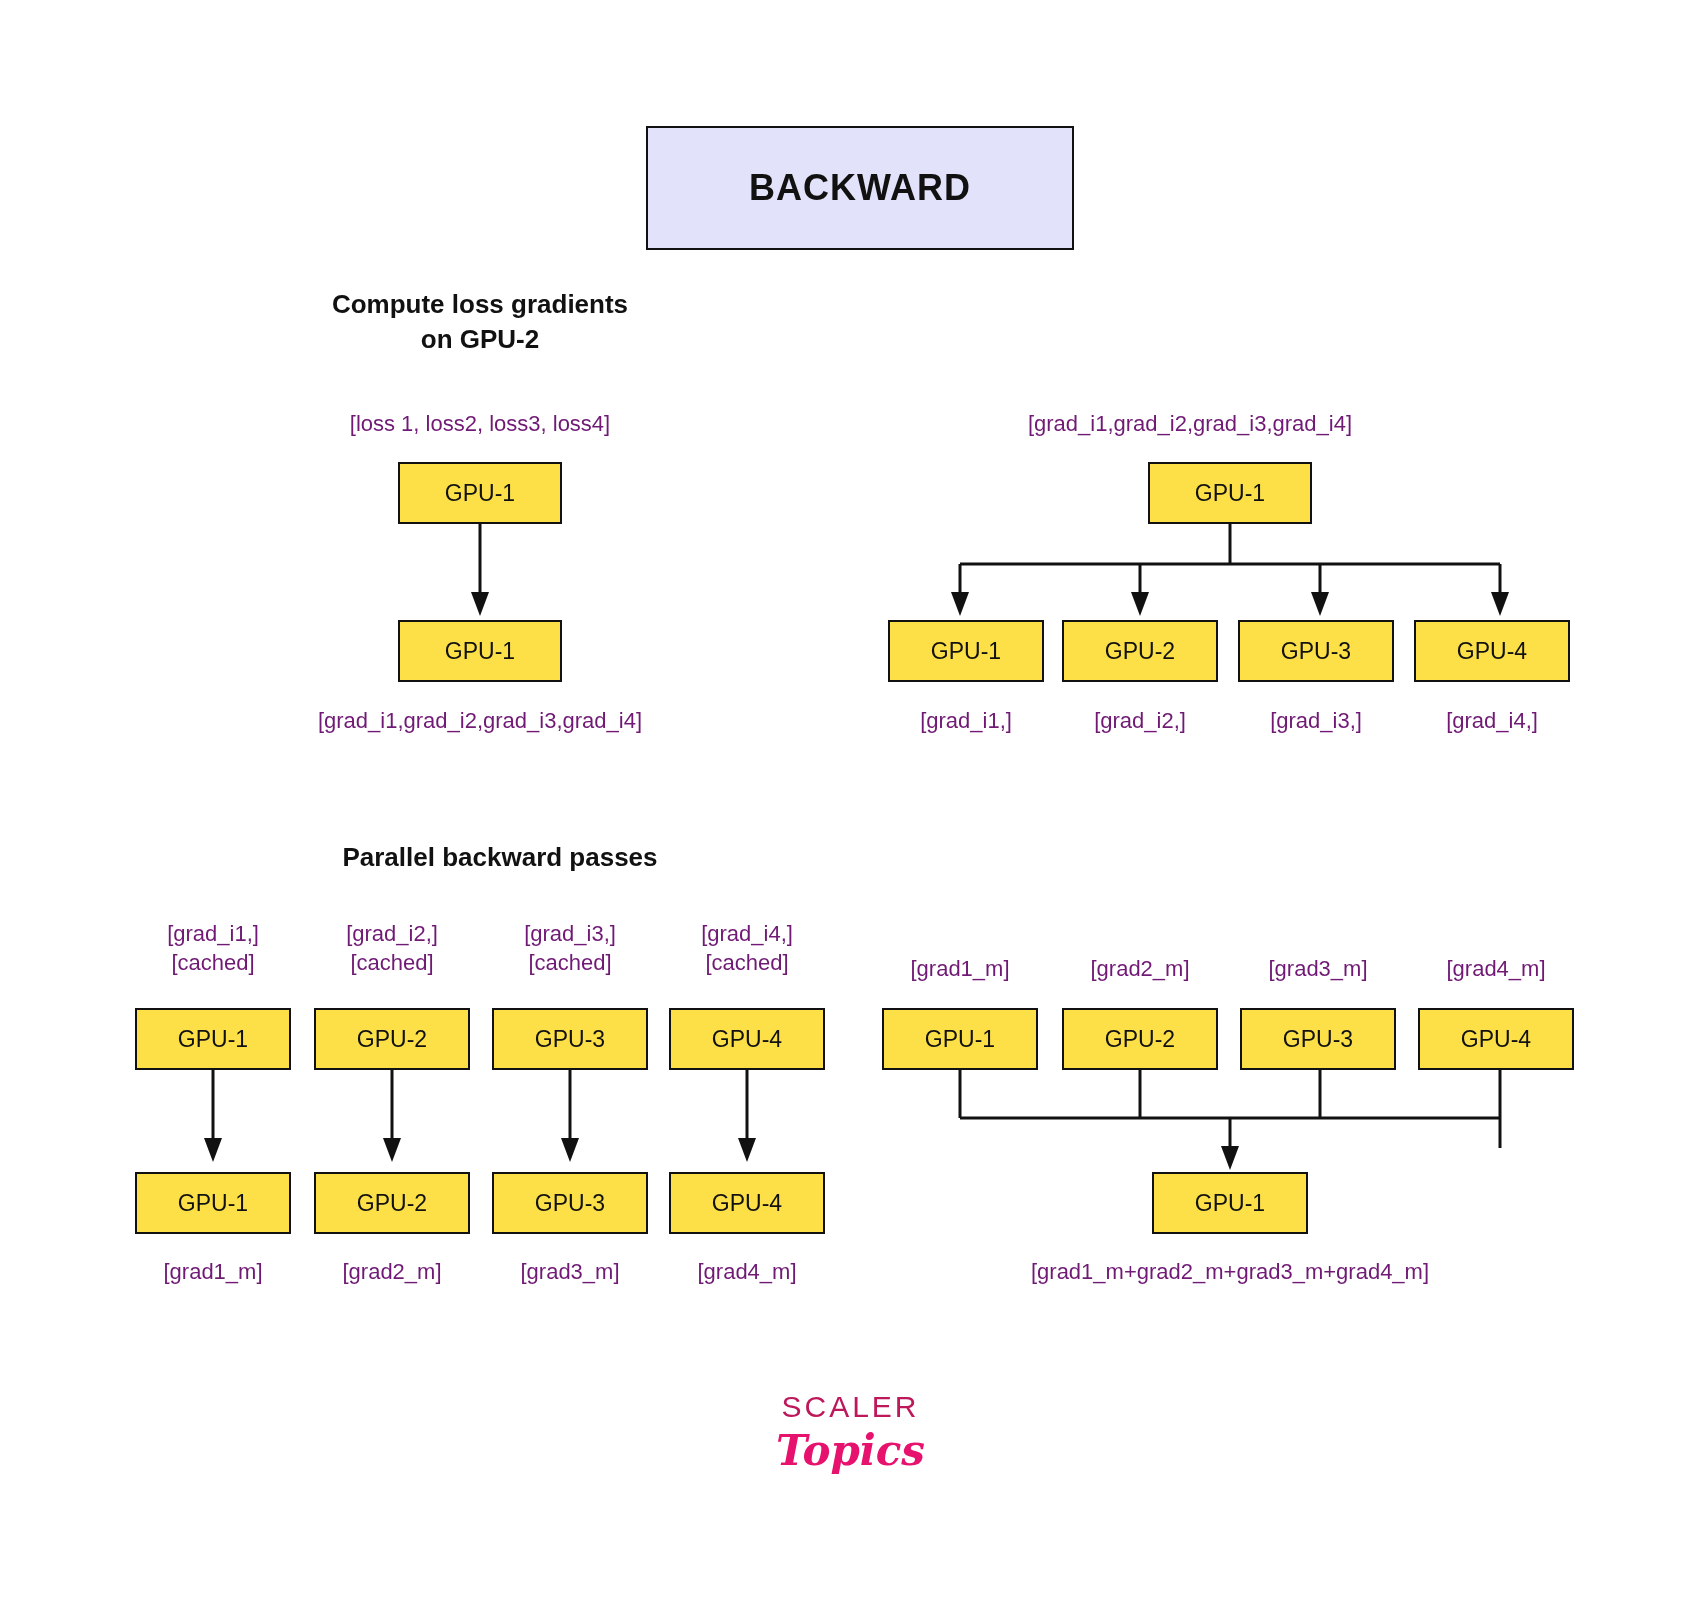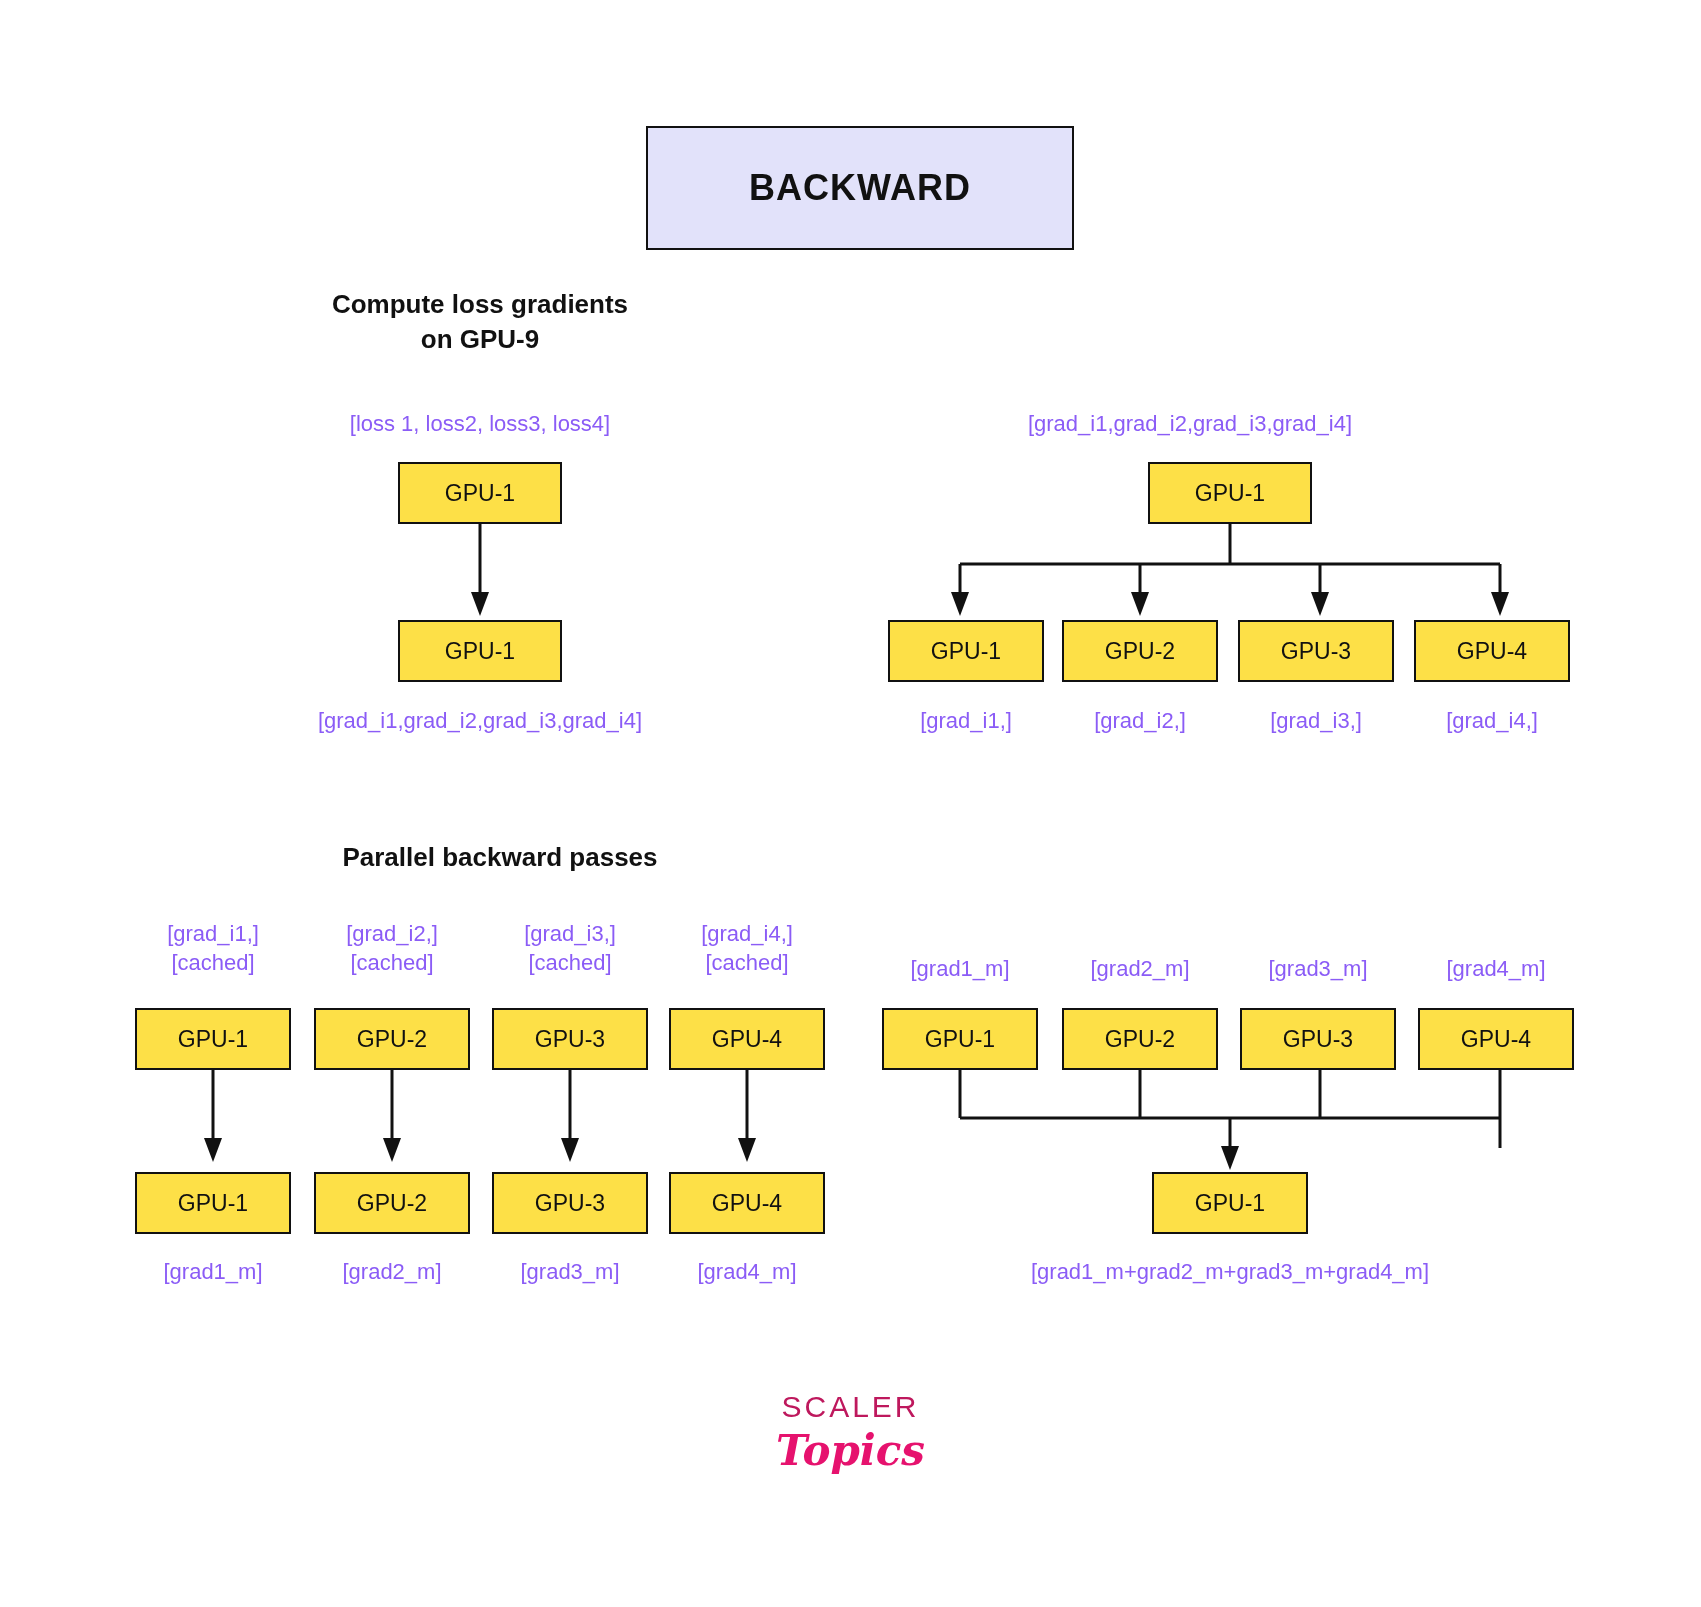--- a/index.html
+++ b/index.html
@@ -59,21 +59,21 @@
     align-items: center;
     justify-content: center;
     font-size: 23px;
     color: #111111;
     box-sizing: border-box;
   }
 
   
   .label {
     font-size: 22px;
-    color: #8b5cf6;
+    color: #701a75;
     text-align: center;
     line-height: 1.3;
     white-space: nowrap;
   }
 
   
   svg.conn {
     position: absolute;
     overflow: visible;
     pointer-events: none;
@@ -106,21 +106,21 @@
 <body>
 
 <div class="canvas">
 
   <div class="abs banner">
     <span class="banner-text">BACKWARD</span>
   </div>
 
   <div class="abs section-title" style="left:200px; top:287px; width:560px;">
     <span>Compute loss gradients</span><br>
-    <span>on GPU-9</span>
+    <span>on GPU-2</span>
   </div>
 
   <div class="abs label" style="left:200px; top:410px; width:560px;">[loss 1, loss2, loss3, loss4]</div>
 
   <div class="abs gpu-box" style="left:398px; top:462px; width:164px; height:62px;">
     <span>GPU-1</span>
   </div>
 
   <svg class="conn" style="left:398px; top:524px; width:164px; height:96px;" width="164" height="96">
     <line x1="82" y1="0" x2="82" y2="74" stroke="#111111" stroke-width="3"></line>

